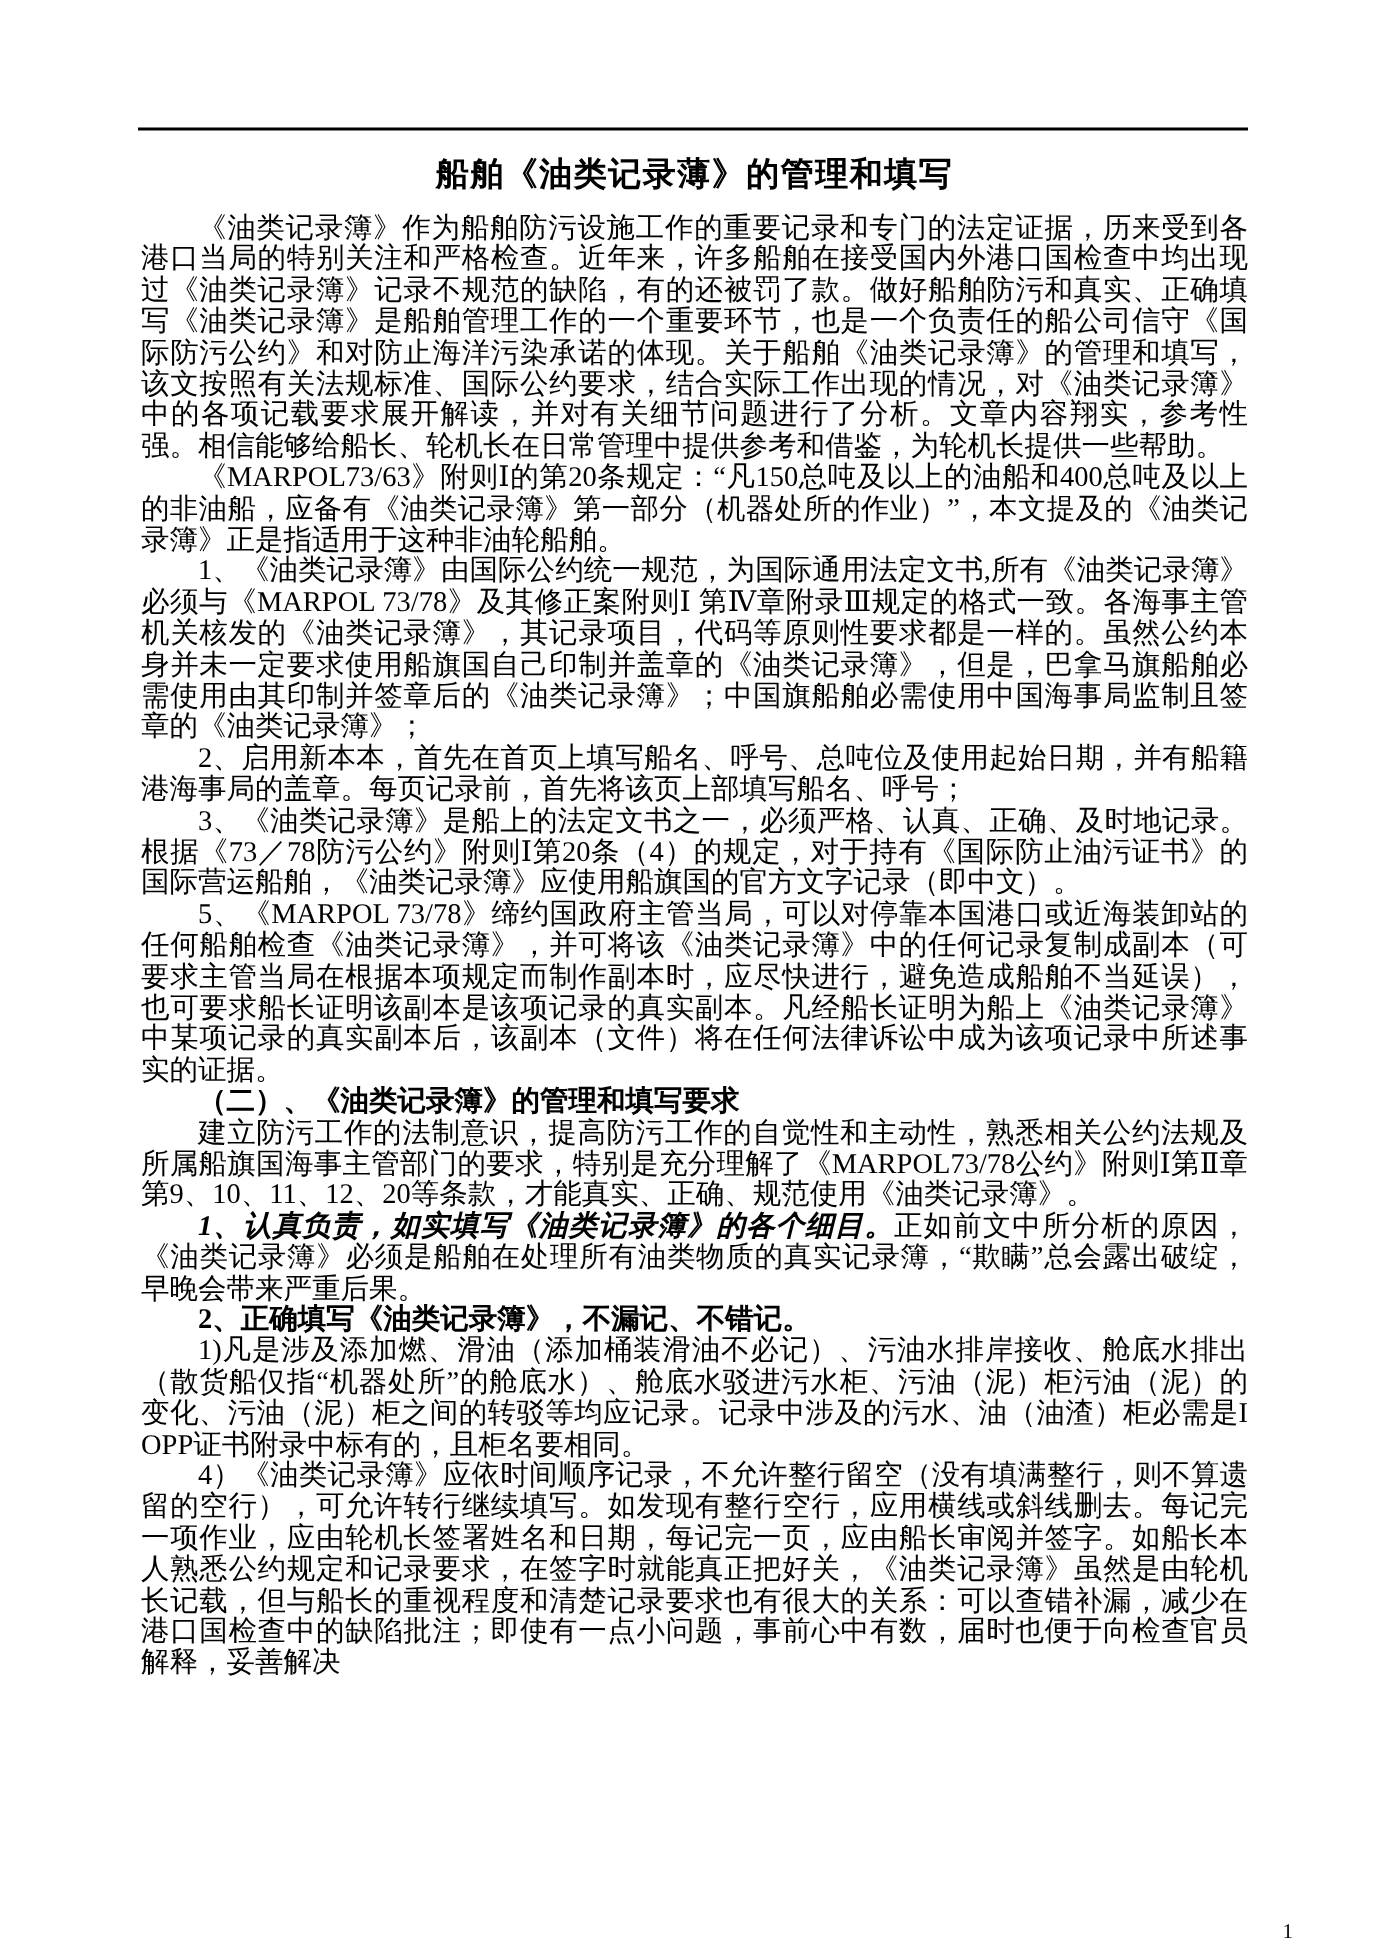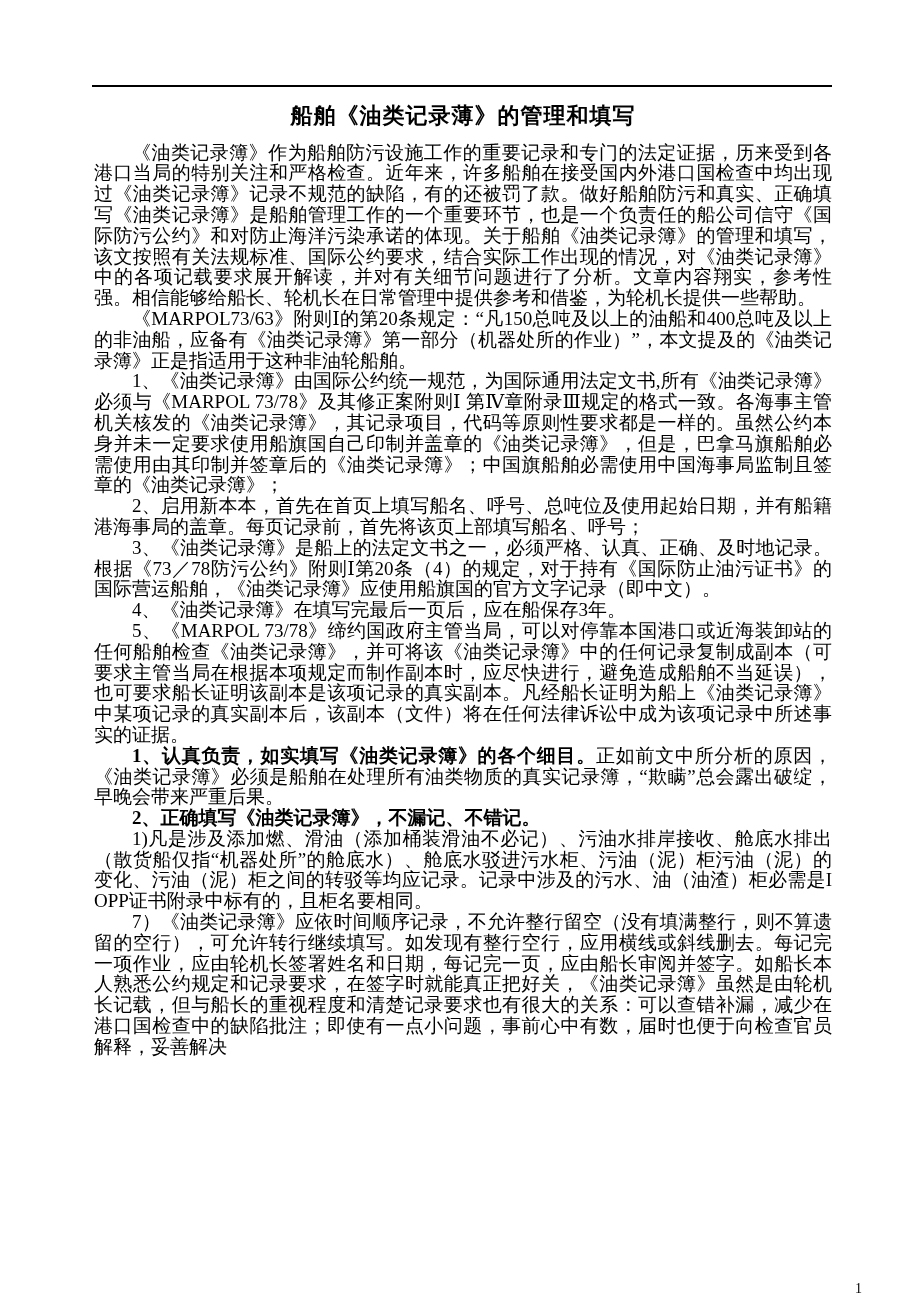--- a/index.html
+++ b/index.html
@@ -55,20 +55,21 @@
   }
   .para.h2 {
     font-weight: bold;
     text-indent: 2em;
   }
   .para.bold {
     font-weight: bold;
   }
   .para strong {
     font-weight: bold;
+    font-style: italic;
   }
   .page-number {
     position: absolute;
     right: 58px;
     bottom: 26px;
     font-size: 14px;
     line-height: 1;
   }
 </style>
 </head>
@@ -76,21 +77,22 @@
 
 <div class="page">
   <div class="header-rule"></div>
   <h1 class="doc-title">船舶《油类记录薄》的管理和填写</h1>
   <div class="content" id="content">
       <p class="para body">《油类记录簿》作为船舶防污设施工作的重要记录和专门的法定证据，历来受到各港口当局的特别关注和严格检查。近年来，许多船舶在接受国内外港口国检查中均出现过《油类记录簿》记录不规范的缺陷，有的还被罚了款。做好船舶防污和真实、正确填写《油类记录簿》是船舶管理工作的一个重要环节，也是一个负责任的船公司信守《国际防污公约》和对防止海洋污染承诺的体现。关于船舶《油类记录簿》的管理和填写，该文按照有关法规标准、国际公约要求，结合实际工作出现的情况，对《油类记录簿》中的各项记载要求展开解读，并对有关细节问题进行了分析。文章内容翔实，参考性强。相信能够给船长、轮机长在日常管理中提供参考和借鉴，为轮机长提供一些帮助。</p>
       <p class="para body">《MARPOL73/63》附则Ⅰ的第20条规定：“凡150总吨及以上的油船和400总吨及以上的非油船，应备有《油类记录簿》第一部分（机器处所的作业）”，本文提及的《油类记录簿》正是指适用于这种非油轮船舶。</p>
       <p class="para body">1、《油类记录簿》由国际公约统一规范，为国际通用法定文书,所有《油类记录簿》必须与《MARPOL 73/78》及其修正案附则Ⅰ 第Ⅳ章附录Ⅲ规定的格式一致。各海事主管机关核发的《油类记录簿》，其记录项目，代码等原则性要求都是一样的。虽然公约本身并未一定要求使用船旗国自己印制并盖章的《油类记录簿》，但是，巴拿马旗船舶必需使用由其印制并签章后的《油类记录簿》；中国旗船舶必需使用中国海事局监制且签章的《油类记录簿》；</p>
       <p class="para body">2、启用新本本，首先在首页上填写船名、呼号、总吨位及使用起始日期，并有船籍港海事局的盖章。每页记录前，首先将该页上部填写船名、呼号；</p>
       <p class="para body">3、《油类记录簿》是船上的法定文书之一，必须严格、认真、正确、及时地记录。根据《73／78防污公约》附则Ⅰ第20条（4）的规定，对于持有《国际防止油污证书》的国际营运船舶，《油类记录簿》应使用船旗国的官方文字记录（即中文）。</p>
-      <p class="para body">4、《油类记录簿》在填写完最后一页后，应在船保存3年。</p>
       <p class="para body">5、《MARPOL 73/78》缔约国政府主管当局，可以对停靠本国港口或近海装卸站的任何船舶检查《油类记录簿》，并可将该《油类记录簿》中的任何记录复制成副本（可要求主管当局在根据本项规定而制作副本时，应尽快进行，避免造成船舶不当延误），也可要求船长证明该副本是该项记录的真实副本。凡经船长证明为船上《油类记录簿》中某项记录的真实副本后，该副本（文件）将在任何法律诉讼中成为该项记录中所述事实的证据。</p>
+      <p class="para h2">（二）、《油类记录簿》的管理和填写要求</p>
+      <p class="para body">建立防污工作的法制意识，提高防污工作的自觉性和主动性，熟悉相关公约法规及所属船旗国海事主管部门的要求，特别是充分理解了《MARPOL73/78公约》附则Ⅰ第Ⅱ章第9、10、11、12、20等条款，才能真实、正确、规范使用《油类记录簿》。</p>
       <p class="para body"><strong>1、认真负责，如实填写《油类记录簿》的各个细目。</strong>正如前文中所分析的原因，《油类记录簿》必须是船舶在处理所有油类物质的真实记录簿，“欺瞒”总会露出破绽，早晚会带来严重后果。</p>
       <p class="para bold">2、正确填写《油类记录簿》，不漏记、不错记。</p>
       <p class="para body">1)凡是涉及添加燃、滑油（添加桶装滑油不必记）、污油水排岸接收、舱底水排出（散货船仅指“机器处所”的舱底水）、舱底水驳进污水柜、污油（泥）柜污油（泥）的变化、污油（泥）柜之间的转驳等均应记录。记录中涉及的污水、油（油渣）柜必需是IOPP证书附录中标有的，且柜名要相同。</p>
-      <p class="para body">7）《油类记录簿》应依时间顺序记录，不允许整行留空（没有填满整行，则不算遗留的空行），可允许转行继续填写。如发现有整行空行，应用横线或斜线删去。每记完一项作业，应由轮机长签署姓名和日期，每记完一页，应由船长审阅并签字。如船长本人熟悉公约规定和记录要求，在签字时就能真正把好关，《油类记录簿》虽然是由轮机长记载，但与船长的重视程度和清楚记录要求也有很大的关系：可以查错补漏，减少在港口国检查中的缺陷批注；即使有一点小问题，事前心中有数，届时也便于向检查官员解释，妥善解决</p>
+      <p class="para body">4）《油类记录簿》应依时间顺序记录，不允许整行留空（没有填满整行，则不算遗留的空行），可允许转行继续填写。如发现有整行空行，应用横线或斜线删去。每记完一项作业，应由轮机长签署姓名和日期，每记完一页，应由船长审阅并签字。如船长本人熟悉公约规定和记录要求，在签字时就能真正把好关，《油类记录簿》虽然是由轮机长记载，但与船长的重视程度和清楚记录要求也有很大的关系：可以查错补漏，减少在港口国检查中的缺陷批注；即使有一点小问题，事前心中有数，届时也便于向检查官员解释，妥善解决</p>
     </div>
   <div class="page-number">1</div>
 </div>
 
 </body></html>

